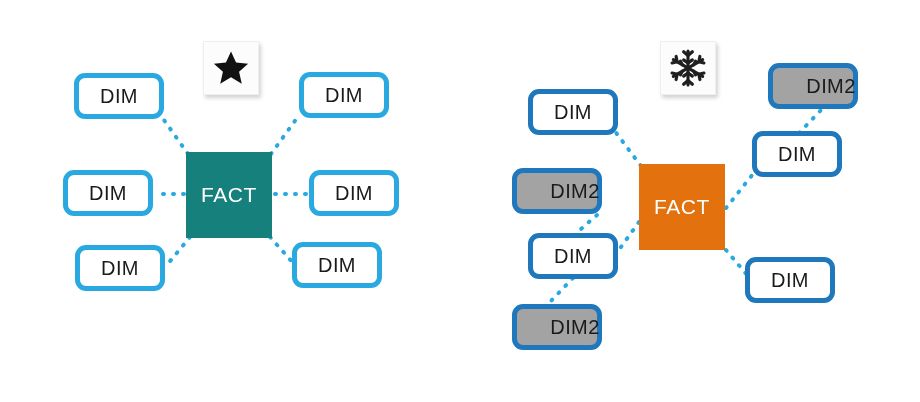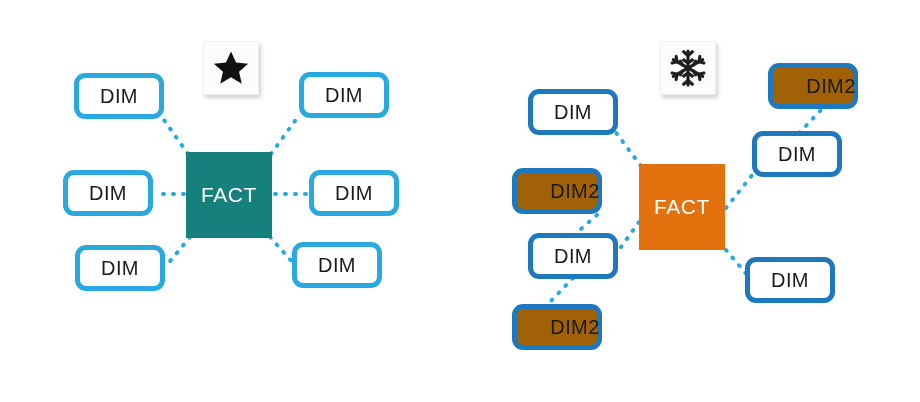--- a/index.html
+++ b/index.html
@@ -46,21 +46,21 @@
     border-radius: 11px;
     font-size: 20px;
   }
   .dim.light {
     border: 5px solid #29a9e0;
   }
   .dim.dark {
     border: 5px solid #1f77bc;
   }
   .dim.dim2 {
-    background: #a16207;
+    background: #a3a3a3;
     border: 5px solid #1f77bc;
     padding-left: 36px;
   }
   .fact {
     border: none;
     border-radius: 0;
     color: #ffffff;
     font-size: 21px;
     letter-spacing: 0.6px;
   }

